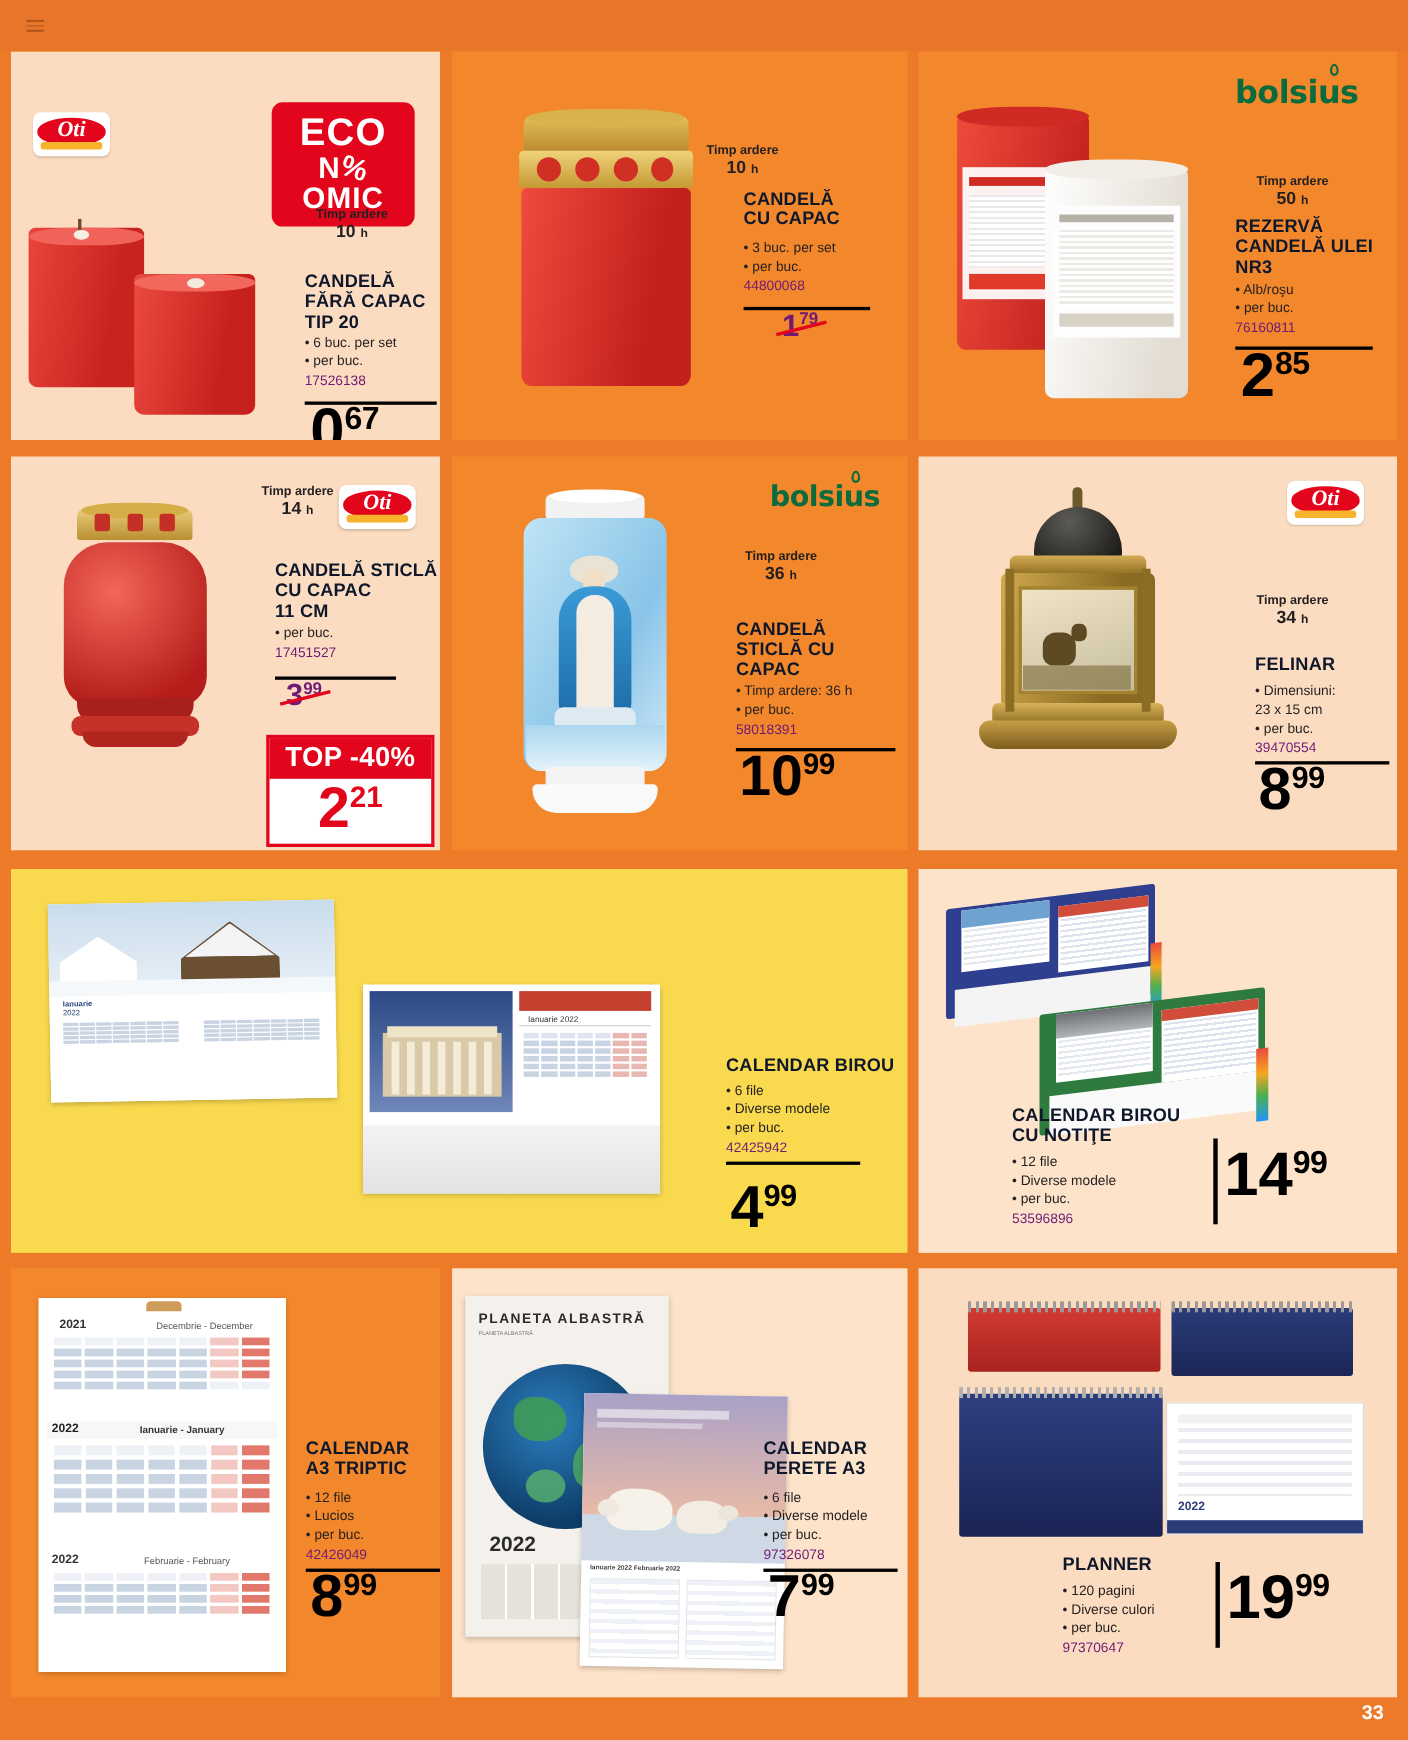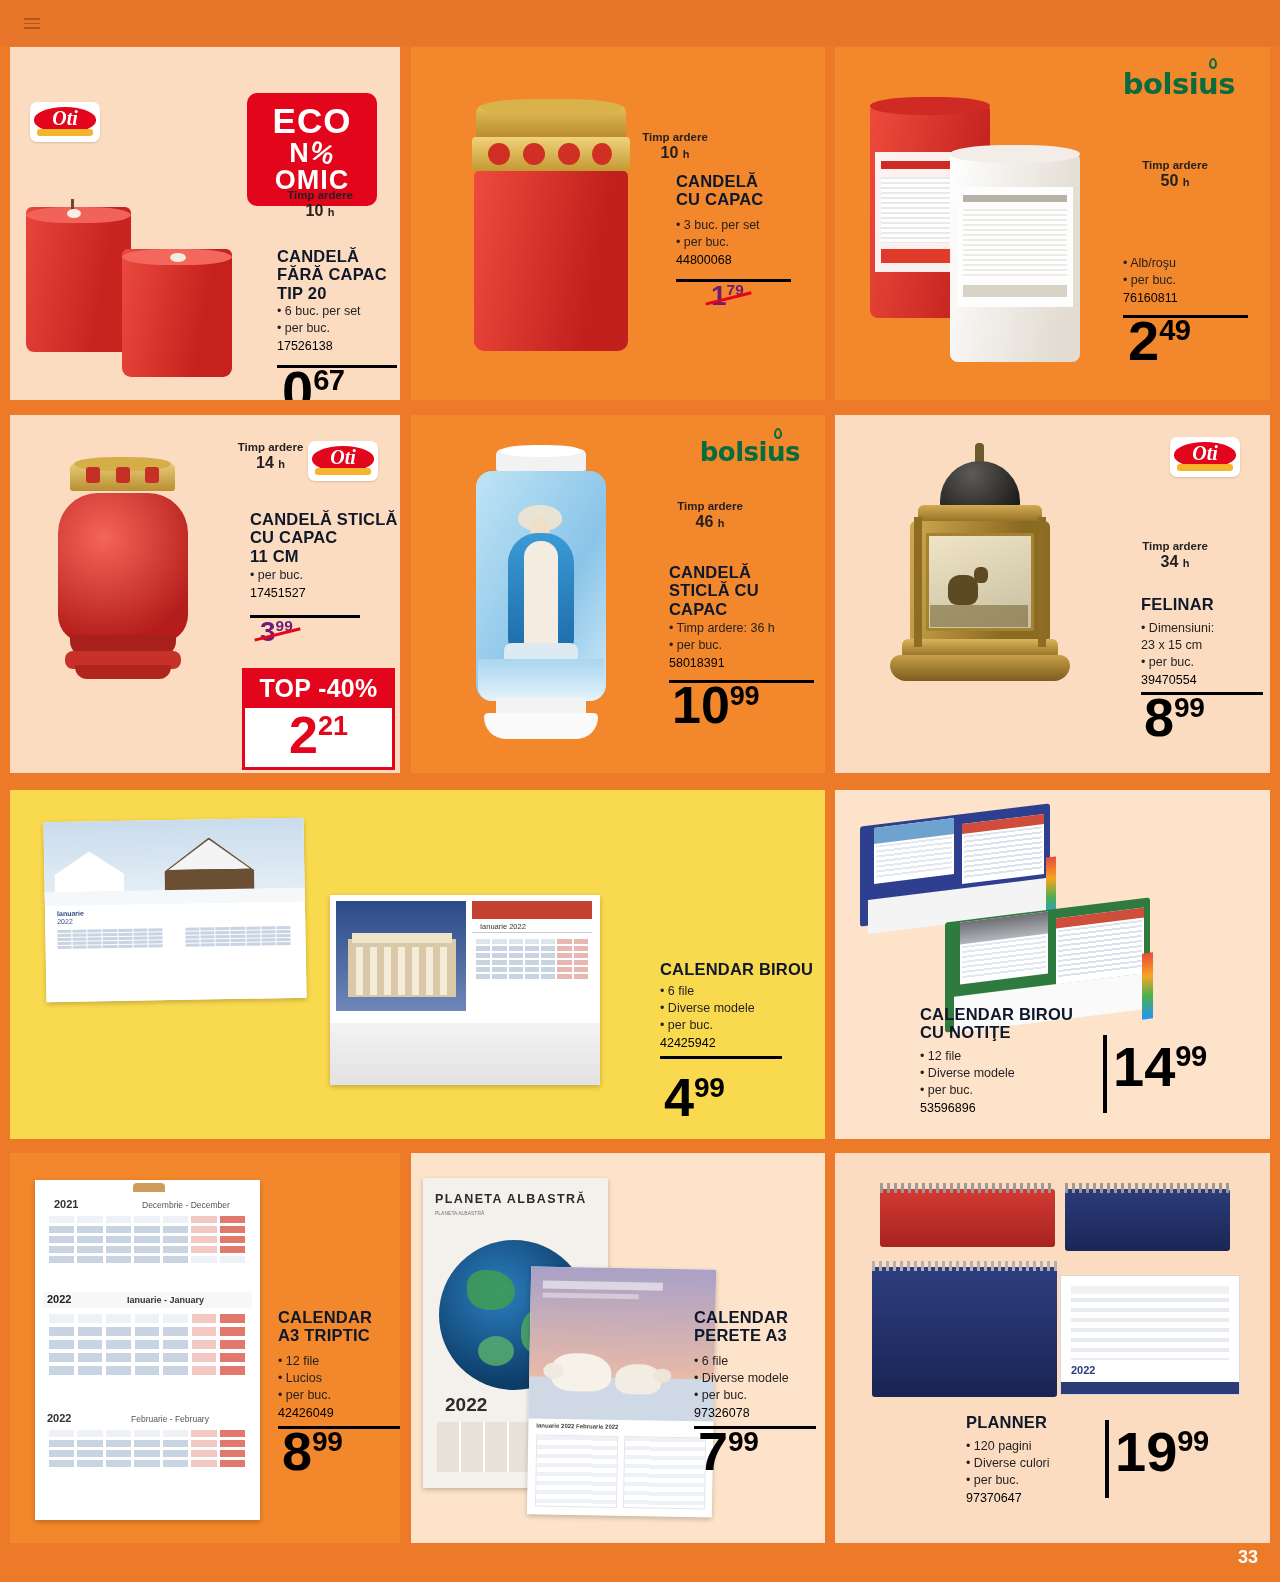--- a/index.html
+++ b/index.html
@@ -51,21 +51,21 @@
     font-weight: bold;
     color: #0f172a;
     line-height: 1.12;
     letter-spacing: .2px;
   }
   .bullets {
     color: #231f20;
     line-height: 1.35;
   }
   .bullets div { white-space: nowrap; }
-  .code { color: #000000; }
+  .code { color: #701a75; }
 
   
   .price {
     font-weight: bold;
     color: #000;
     line-height: .8;
     display: inline-block;
     white-space: nowrap;
   }
   .price .cents {
@@ -335,28 +335,31 @@
       <div style="position:absolute; left:118px; top:138px; width:104px; height:7px; background:#b7b2a8;"></div>
       <div style="position:absolute; left:118px; top:152px; width:104px; height:70px; background:repeating-linear-gradient(#eceae5 0 2px, #fff 2px 5px);"></div>
       <div style="position:absolute; left:118px; top:228px; width:104px; height:12px; background:#d8d2c7;"></div>
     </div>
 
     <div class="burn" style="position:absolute; left:295px; top:112px; width:90px;">
       <div class="lbl">Timp ardere</div>
       <div class="val"><span>50</span> <small>h</small></div>
     </div>
 
+    <div class="prodtitle" style="position:absolute; left:288px; top:150px; width:150px; font-size:16.5px; white-space:pre-line;">REZERVĂ
+CANDELĂ ULEI
+NR3</div>
     <div class="bullets" style="position:absolute; left:288px; top:208px; font-size:12.5px;">
       <div>• Alb/roşu</div>
       <div>• per buc.</div>
       <div class="code" style="margin-top:1px;">76160811</div>
     </div>
     <div class="ruleline" style="position:absolute; left:288px; top:268px; width:125px;"></div>
     <div class="price" style="position:absolute; left:293px; top:272px; font-size:56px;">
-      <span>2</span><span class="cents">49</span>
+      <span>2</span><span class="cents">85</span>
     </div>
   </div>
 
   <div class="card peach" style="left:10px; top:415px; width:390px; height:358px;">
     <div class="oti" style="position:absolute; right:22px; top:26px; width:70px; height:40px;">
       <div class="blob"></div>
       <div class="txt">Oti</div>
       <div class="bar"></div>
     </div>
 
@@ -412,21 +415,21 @@
       <div style="position:absolute; left:52px; top:88px; width:66px; height:120px; background:linear-gradient(#3b9ad6,#1d6ca8); border-radius:30px 30px 14px 14px;"></div>
       <div style="position:absolute; left:68px; top:96px; width:34px; height:112px; background:#f4ece0; border-radius:16px 16px 8px 8px;"></div>
       <div style="position:absolute; left:48px; top:198px; width:74px; height:22px; background:#ddeaf2; border-radius:8px;"></div>
       <div style="position:absolute; left:22px; top:214px; width:126px; height:42px; background:linear-gradient(#a9d6ef,#e5f3fb); border-radius:0 0 14px 14px;"></div>
       <div style="position:absolute; left:40px; top:252px; width:90px; height:22px; background:#f3f3f3; border-radius:3px;"></div>
       <div style="position:absolute; left:28px; top:268px; width:114px; height:26px; background:#fafafa; border-radius:6px 6px 30px 30px;"></div>
     </div>
 
     <div class="burn" style="position:absolute; left:255px; top:85px; width:88px;">
       <div class="lbl">Timp ardere</div>
-      <div class="val"><span>46</span> <small>h</small></div>
+      <div class="val"><span>36</span> <small>h</small></div>
     </div>
 
     <div class="prodtitle" style="position:absolute; left:258px; top:148px; width:140px; font-size:16.5px; white-space:pre-line;">CANDELĂ
 STICLĂ CU
 CAPAC</div>
     <div class="bullets" style="position:absolute; left:258px; top:205px; font-size:12.5px;">
       <div>• Timp ardere: 36 h</div>
       <div>• per buc.</div>
       <div class="code" style="margin-top:1px;">58018391</div>
     </div>

